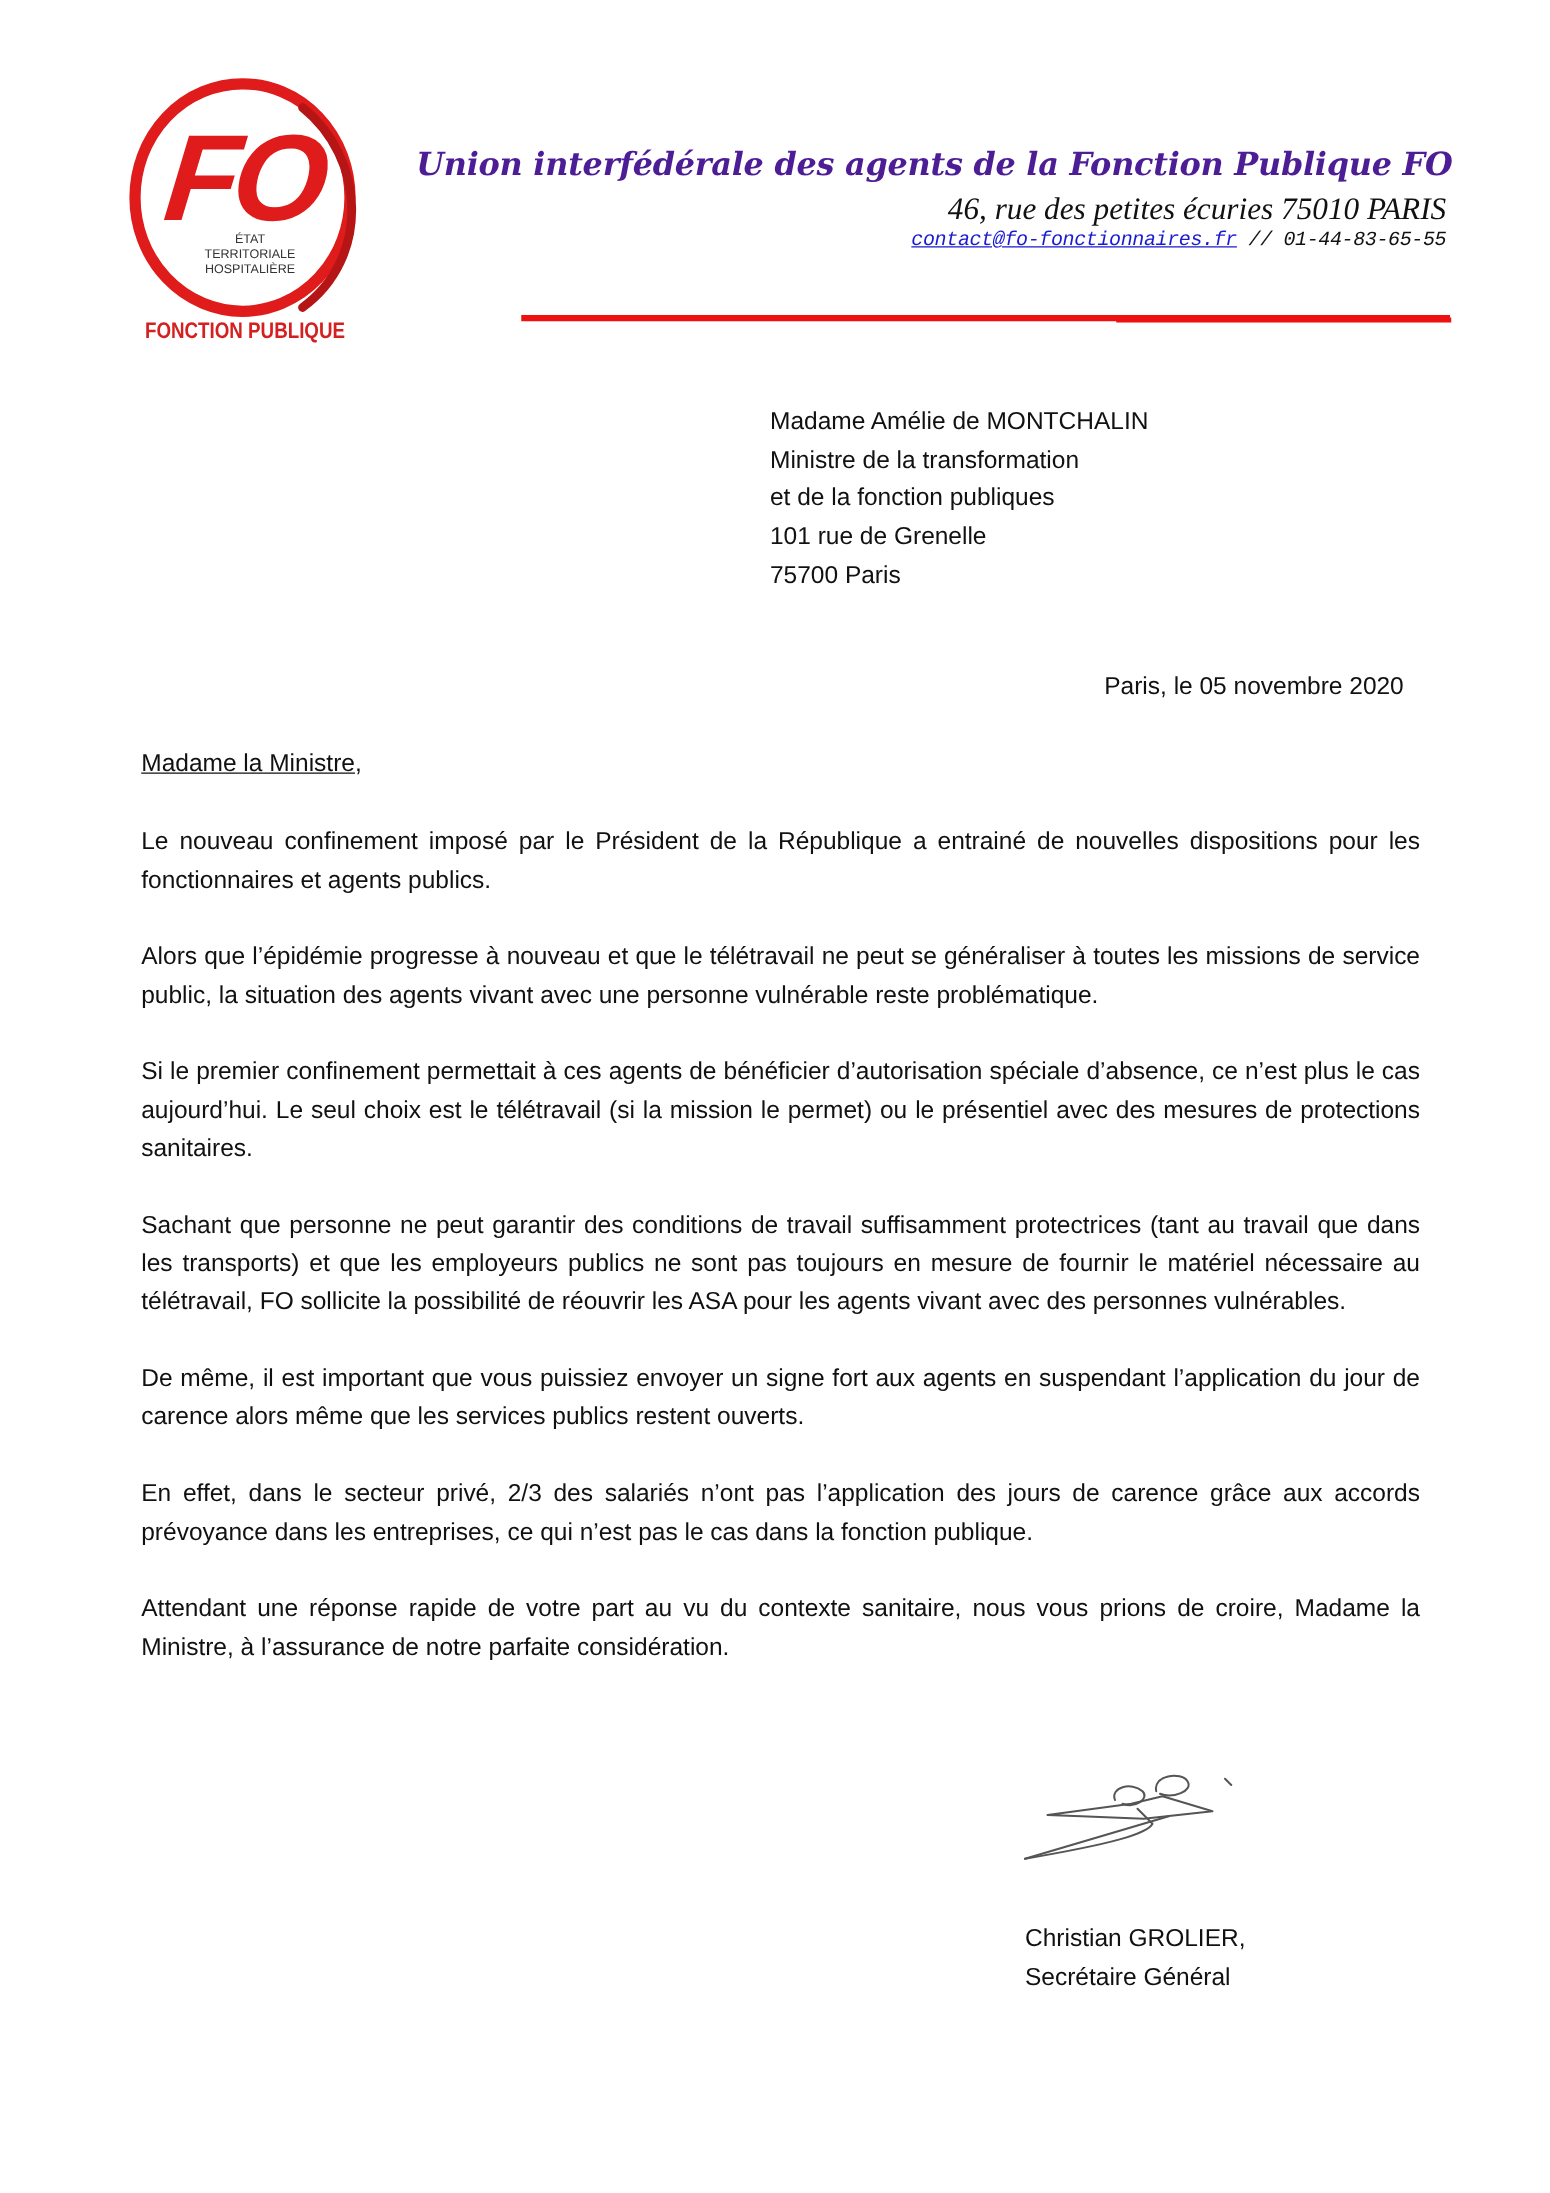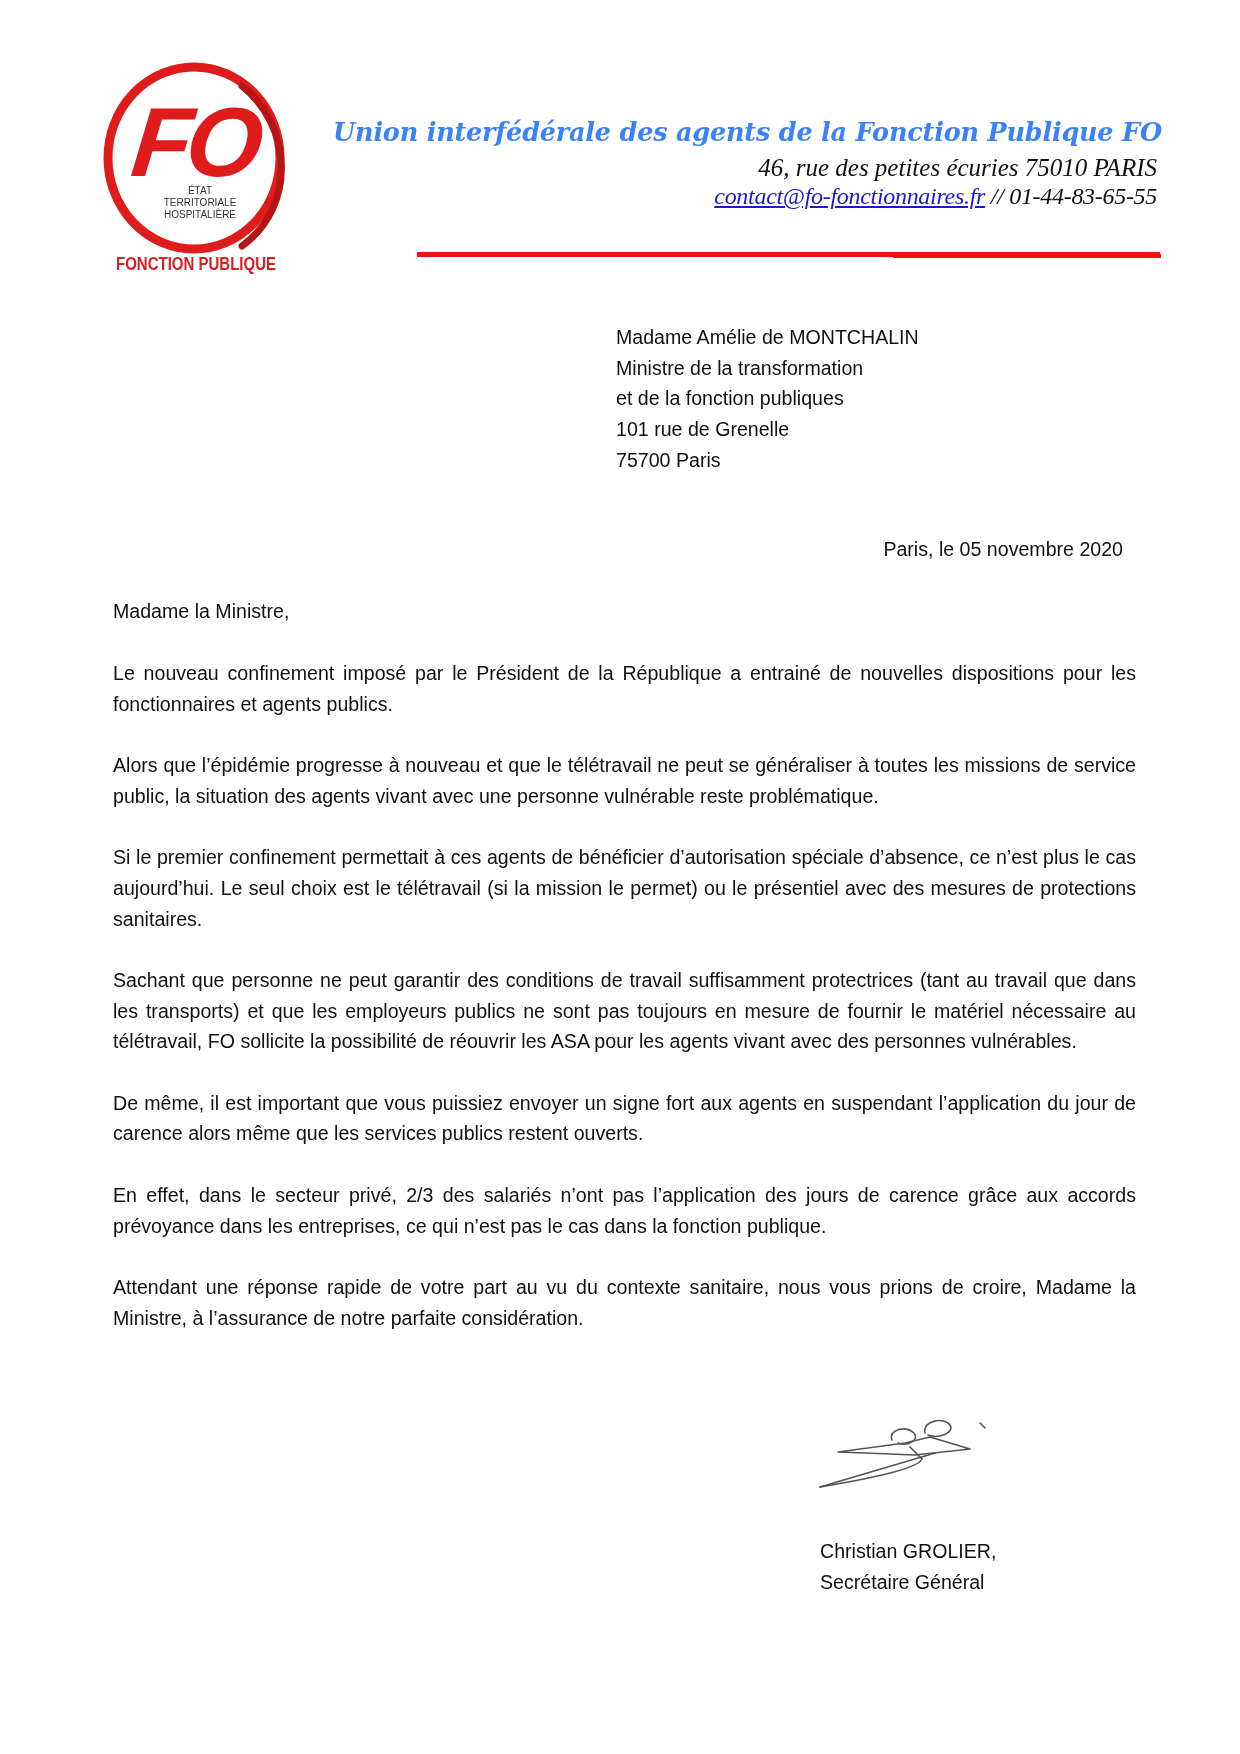--- a/index.html
+++ b/index.html
@@ -4,34 +4,34 @@
 <style>
   html, body { margin: 0; padding: 0; background: #ffffff; }
   body { width: 1240px; height: 1754px; position: relative; overflow: hidden; color: #111; }
   .abs { position: absolute; }
 
   
   #logo { left: 92px; top: 56px; width: 216px; height: 230px; }
   #logo svg { width: 216px; height: 230px; display: block; }
 
   
-  .hdr-title { left: 333px; top: 117px; font-family: "DejaVu Serif", serif; font-weight: bold; font-style: italic; font-size: 25.5px; color: #3b82f6; white-space: nowrap; letter-spacing: -0.2px; }
+  .hdr-title { left: 333px; top: 117px; font-family: "DejaVu Serif", serif; font-weight: bold; font-style: italic; font-size: 25.5px; color: #4c1d95; white-space: nowrap; letter-spacing: -0.2px; }
   .hdr-line { right: 83px; font-family: "Liberation Serif", serif; font-style: italic; font-size: 25px; color: #111; white-space: nowrap; text-align: right; }
   .hdr-addr { top: 154px; }
-  .hdr-contact { top: 183px; font-family: Liberation Serif, serif; font-size: 24px; letter-spacing: -0.3px; }
+  .hdr-contact { top: 183px; font-family: Liberation Mono, monospace; font-size: 16px; letter-spacing: -0.3px; }
   .hdr-contact a { color: #1a1ad0; text-decoration: underline; }
   .rule { left: 417px; top: 252px; width: 743px; height: 5px; background: #ee1111; }
   .rule2 { left: 893px; top: 254px; width: 268px; height: 4px; background: #ee1111; }
 
   
   .txt { font-family: "Liberation Sans", sans-serif; font-size: 19.6px; line-height: 30.7px; color: #111; }
   #recipient { right: 104px; top: 322px; text-align: left; width: 520px; }
   #recipient div { white-space: nowrap; }
   #date { right: 117px; top: 534px; white-space: nowrap; }
-  #salutation { left: 113px; top: 596px; white-space: nowrap; }
+  #salutation { left: 113px; top: 596px; white-space: nowrap; text-decoration: underline; }
   #body { left: 113px; top: 658px; width: 1023px; }
   #body p { margin: 0 0 30.7px 0; text-align: justify; }
   #signature { left: 810px; top: 1415px; width: 200px; height: 90px; }
   #signer { left: 820px; top: 1512px; white-space: nowrap; margin-top: 24px; }
 </style>
 </head>
 <body>
 
 <div id="logo" class="abs">
   <svg viewBox="0 0 216 230">

